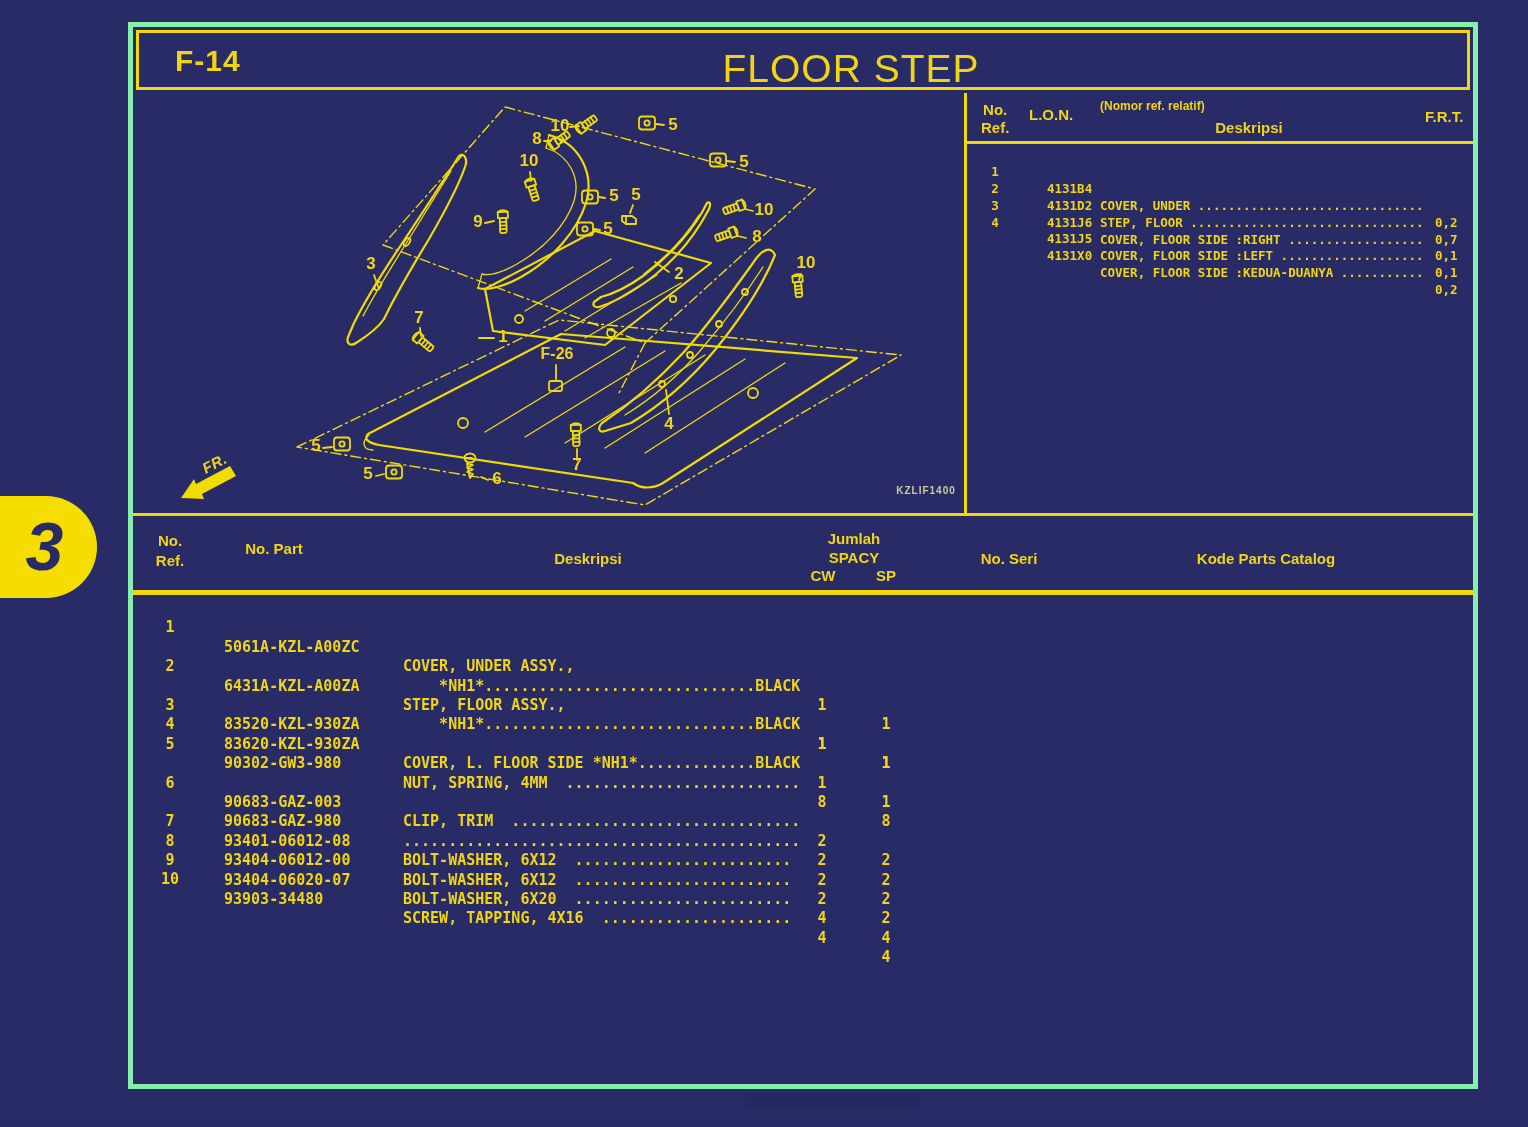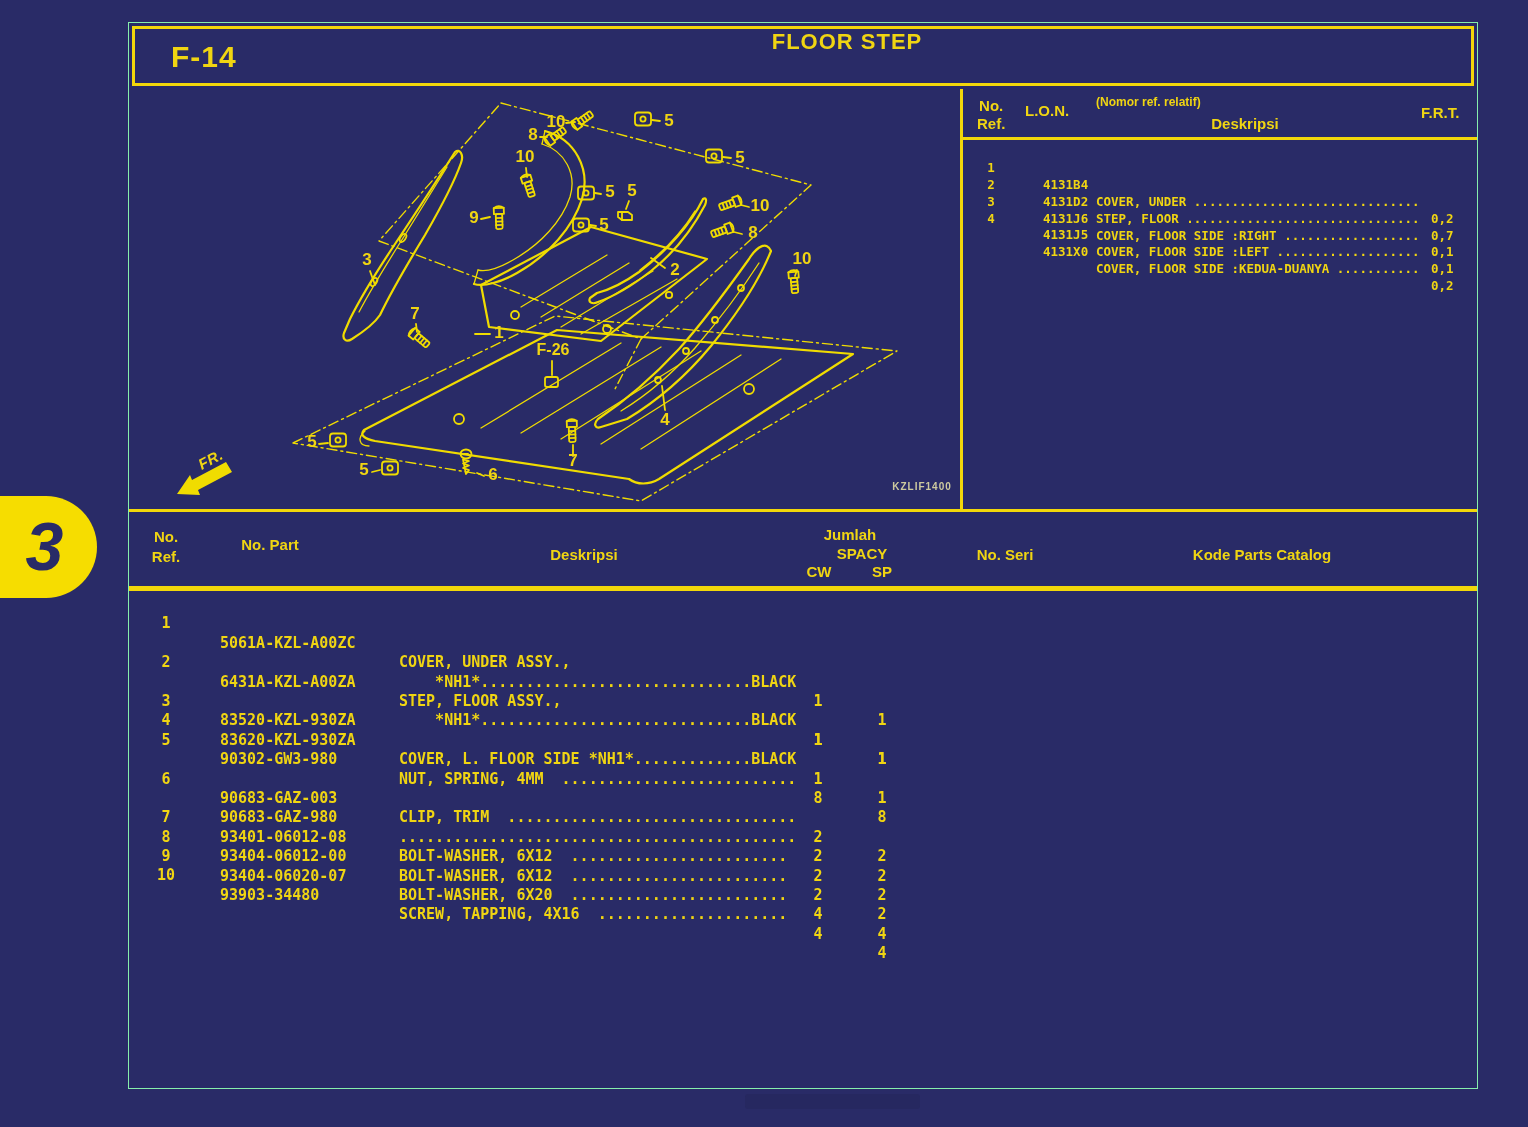--- a/index.html
+++ b/index.html
@@ -7,28 +7,28 @@
     width:1528px;height:1127px;position:relative;overflow:hidden;
     background:#292b67;
     font-family:"Liberation Sans",sans-serif;
     -webkit-font-smoothing:antialiased;
   }
   .yel{color:#f0d512;}
   .mono{font-family:"DejaVu Sans Mono",monospace;font-weight:bold;white-space:pre;color:#f0d512;}
 
   
   .frame{position:absolute;left:128px;top:22px;width:1350px;height:1067px;
-         border:1px solid #86efac;box-sizing:border-box;}
+         border:5px solid #86efac;box-sizing:border-box;}
 
   
   .header-box{position:absolute;left:3px;top:3px;right:3px;height:60px;
               border:3px solid #f2d70a;box-sizing:border-box;}
   .page-code{position:absolute;left:36px;top:11px;font-size:30px;font-weight:bold;letter-spacing:1px;}
-  .page-title{position:absolute;left:712px;top:0;transform:translateX(-50%);
-              font-size:22px;font-weight:bold;letter-spacing:1px;white-space:nowrap;}
+  .page-title{position:absolute;left:712px;top:14px;transform:translateX(-50%);
+              font-size:39px;font-weight:normal;letter-spacing:1px;white-space:nowrap;}
 
   
   .content{position:absolute;left:0;top:66px;width:100%;height:421px;}
   .diagram-area{position:absolute;left:0;top:0;width:834px;height:421px;
                 border-right:3px solid #f2d70a;box-sizing:border-box;}
   #diagram-svg{position:absolute;left:0;top:0;}
   #diagram-svg path,#diagram-svg use,#diagram-svg line,#diagram-svg ellipse,
   #diagram-svg circle,#diagram-svg rect{
       stroke:#f0dc00;fill:none;stroke-width:1.8;stroke-linecap:round;stroke-linejoin:round;}
   #diagram-svg .thick{stroke-width:2.2;}
@@ -61,21 +61,21 @@
 
   
   .parts-head{position:absolute;left:0;right:0;top:486px;height:74px;
               border-top:3px solid #f2d70a;border-bottom:5px solid #f2d70a;box-sizing:content-box;}
   .ph{position:absolute;font-size:15px;font-weight:bold;white-space:nowrap;transform:translateX(-50%);}
   .ph-no{left:37px;top:16px;}
   .ph-ref{left:37px;top:36px;}
   .ph-part{left:141px;top:24px;}
   .ph-desk{left:455px;top:34px;}
   .ph-jumlah{left:721px;top:14px;}
-  .ph-spacy{left:721px;top:33px;margin-left:12px;}
+  .ph-spacy{left:721px;top:33px;}
   .ph-cw{left:690px;top:51px;}
   .ph-sp{left:753px;top:51px;}
   .ph-seri{left:876px;top:34px;text-align:center;}
   .ph-kode{left:1133px;top:34px;}
   .parts-body{position:absolute;left:0;right:0;top:572px;bottom:0;}
   .pr{position:relative;height:19.4px;font-size:15px;line-height:19.4px;}
   .pr span{position:absolute;}
   .pr-ref{left:9px;width:56px;text-align:center;}
   .pr-part{left:91px;}
   .pr-desc{left:270px;}

